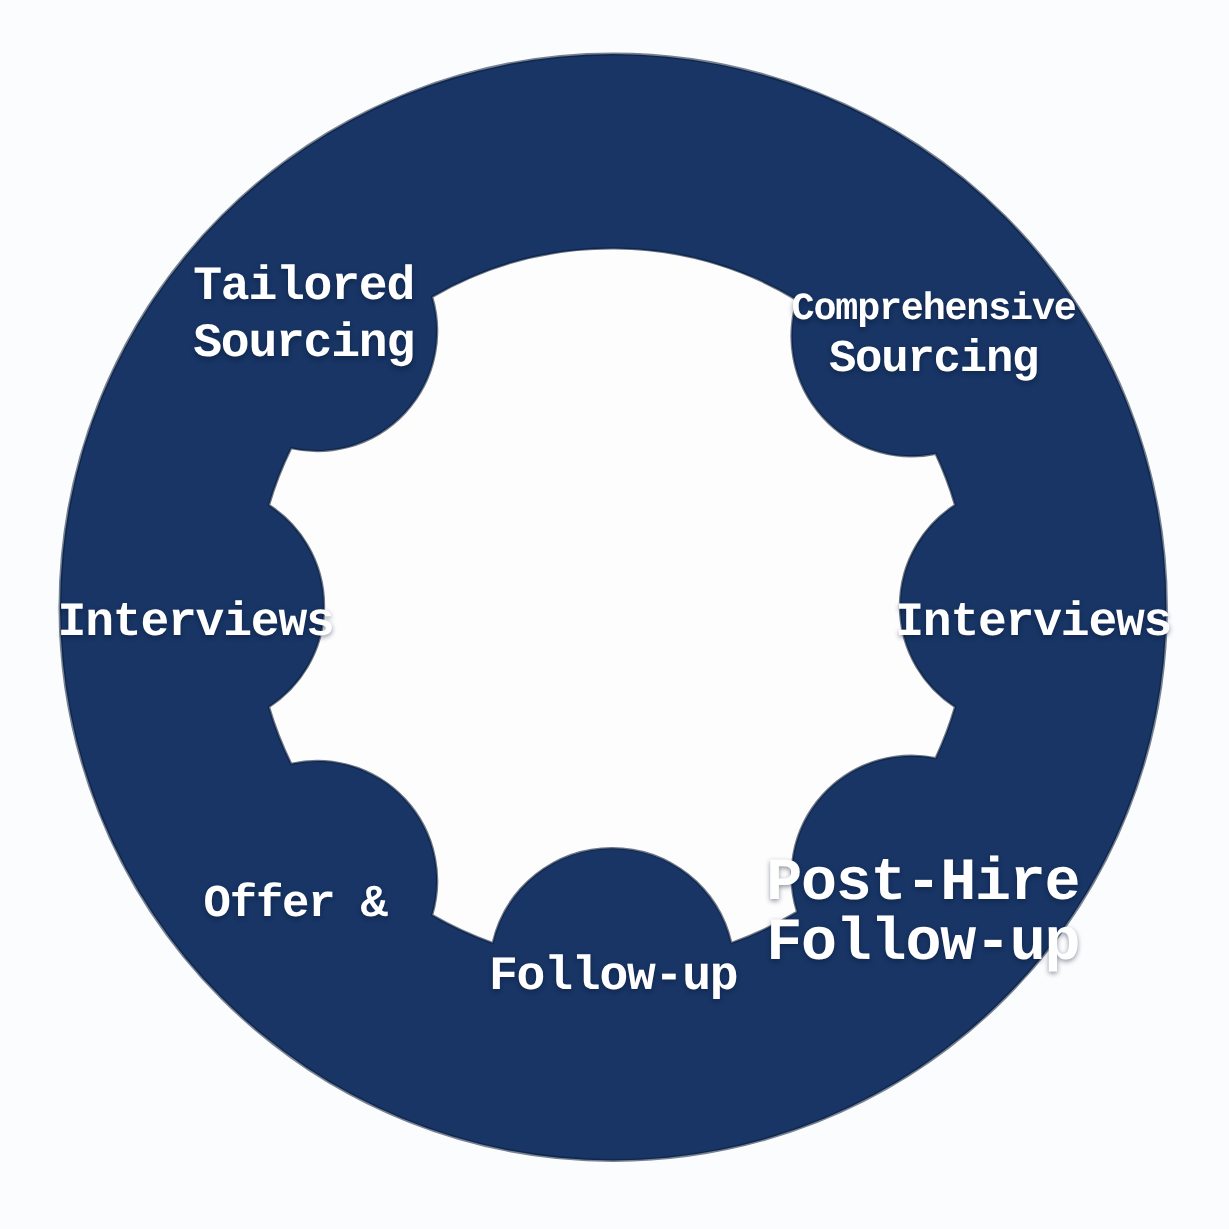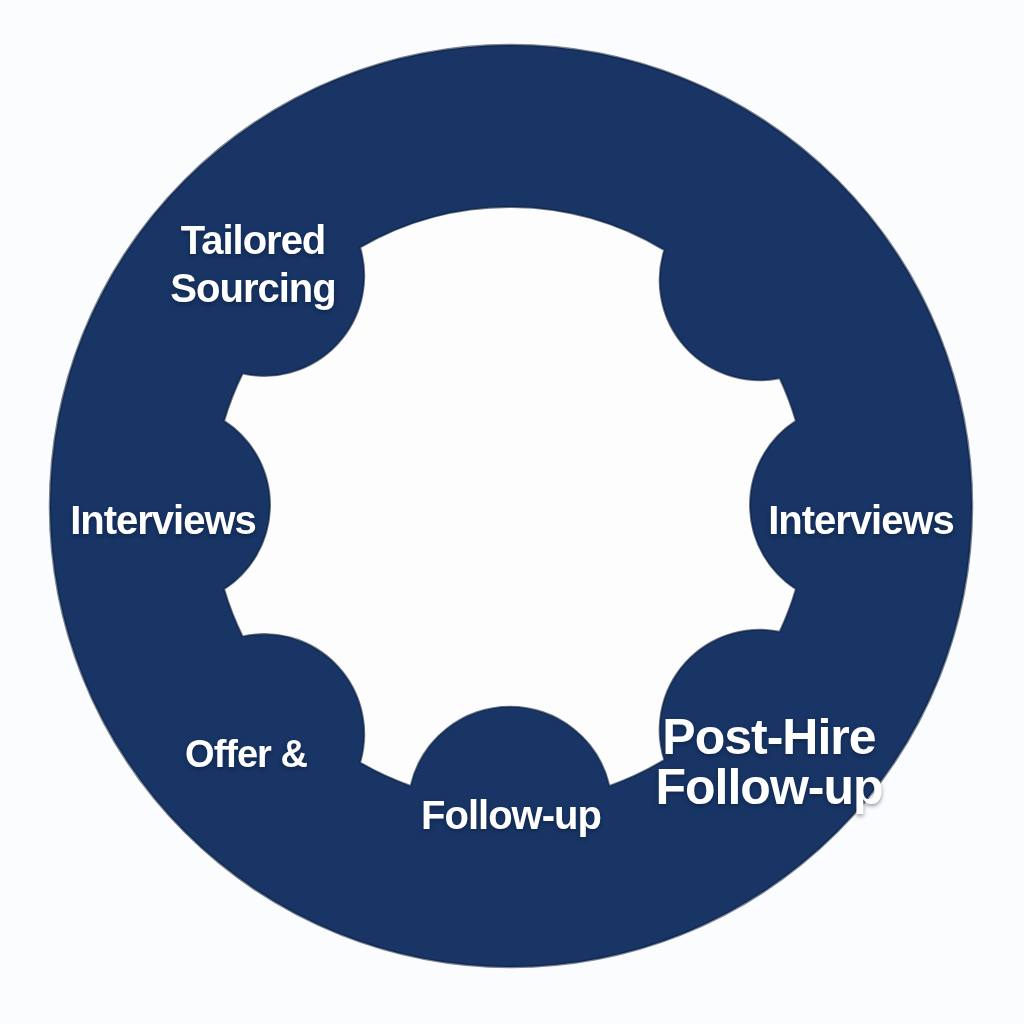--- a/index.html
+++ b/index.html
@@ -9,21 +9,21 @@
     --bg:#fbfcfe;
     --text:#ffffff;
   }
   html,body{margin:0;padding:0;}
   body{
     width:1024px;height:1024px;
     background:var(--bg);
     font-family:"Liberation Sans", sans-serif;
     position:relative;overflow:hidden;
   }
-  #stage{position:relative;width:1024px;height:800px;}
+  #stage{position:relative;width:1024px;height:800px;font-family:Liberation Mono, monospace;}
   svg{position:absolute;left:0;top:0;}
   .ring-circle{fill:var(--ring);stroke:var(--edge);stroke-width:2.5;stroke-opacity:.55;}
   .cutout{fill:var(--inner);stroke:var(--edge);stroke-width:2;stroke-opacity:.6;}
   .stage-label{
     position:absolute;transform:translate(-50%,-50%);
     color:var(--text);font-weight:700;text-align:center;
     font-size:40px;line-height:48px;letter-spacing:-1px;
     text-shadow:0 2px 4px rgba(8,20,45,.45);
     white-space:nowrap;z-index:2;
   }
@@ -41,20 +41,24 @@
   <svg width="1024" height="1024" viewBox="0 0 1024 1024">
     <circle class="ring-circle" cx="511" cy="506" r="461"></circle>
     <path id="inner-cutout" class="cutout" d="M 779.7 378.2 A 298 298 0 0 1 795.9 420.9 A 100 100 0 0 0 795.9 589.1 A 298 298 0 0 1 779.7 631.8 A 100 100 0 0 0 664.3 759.9 A 298 298 0 0 1 609.4 785.9 A 102 102 0 0 0 410.6 785.9 A 298 298 0 0 1 360.1 762.6 A 100 100 0 0 0 242.6 636.5 A 298 298 0 0 1 224.1 589.1 A 100 100 0 0 0 224.1 420.9 A 298 298 0 0 1 242.6 373.5 A 100 100 0 0 0 360.1 247.4 A 298 298 0 0 1 664.3 250.1 A 100 100 0 0 0 779.7 378.2 Z"></path>
   </svg>
 
   <div class="stage-label" id="lbl-tailored" style="left:253px;top:264px">
     <span class="l1">Tailored</span>
     <span class="l2">Sourcing</span>
   </div>
 
+  <div class="stage-label" id="lbl-comprehensive" style="left:778px;top:279px">
+    <span class="l1">Comprehensive</span>
+    <span class="l2">Sourcing</span>
+  </div>
 
   <div class="stage-label" id="lbl-interviews-left" style="left:163px;top:520px">
     <span class="l1">Interviews</span>
   </div>
 
   <div class="stage-label" id="lbl-interviews-right" style="left:861px;top:520px">
     <span class="l1">Interviews</span>
   </div>
 
   <div class="stage-label" id="lbl-offer" style="left:246px;top:754px">

